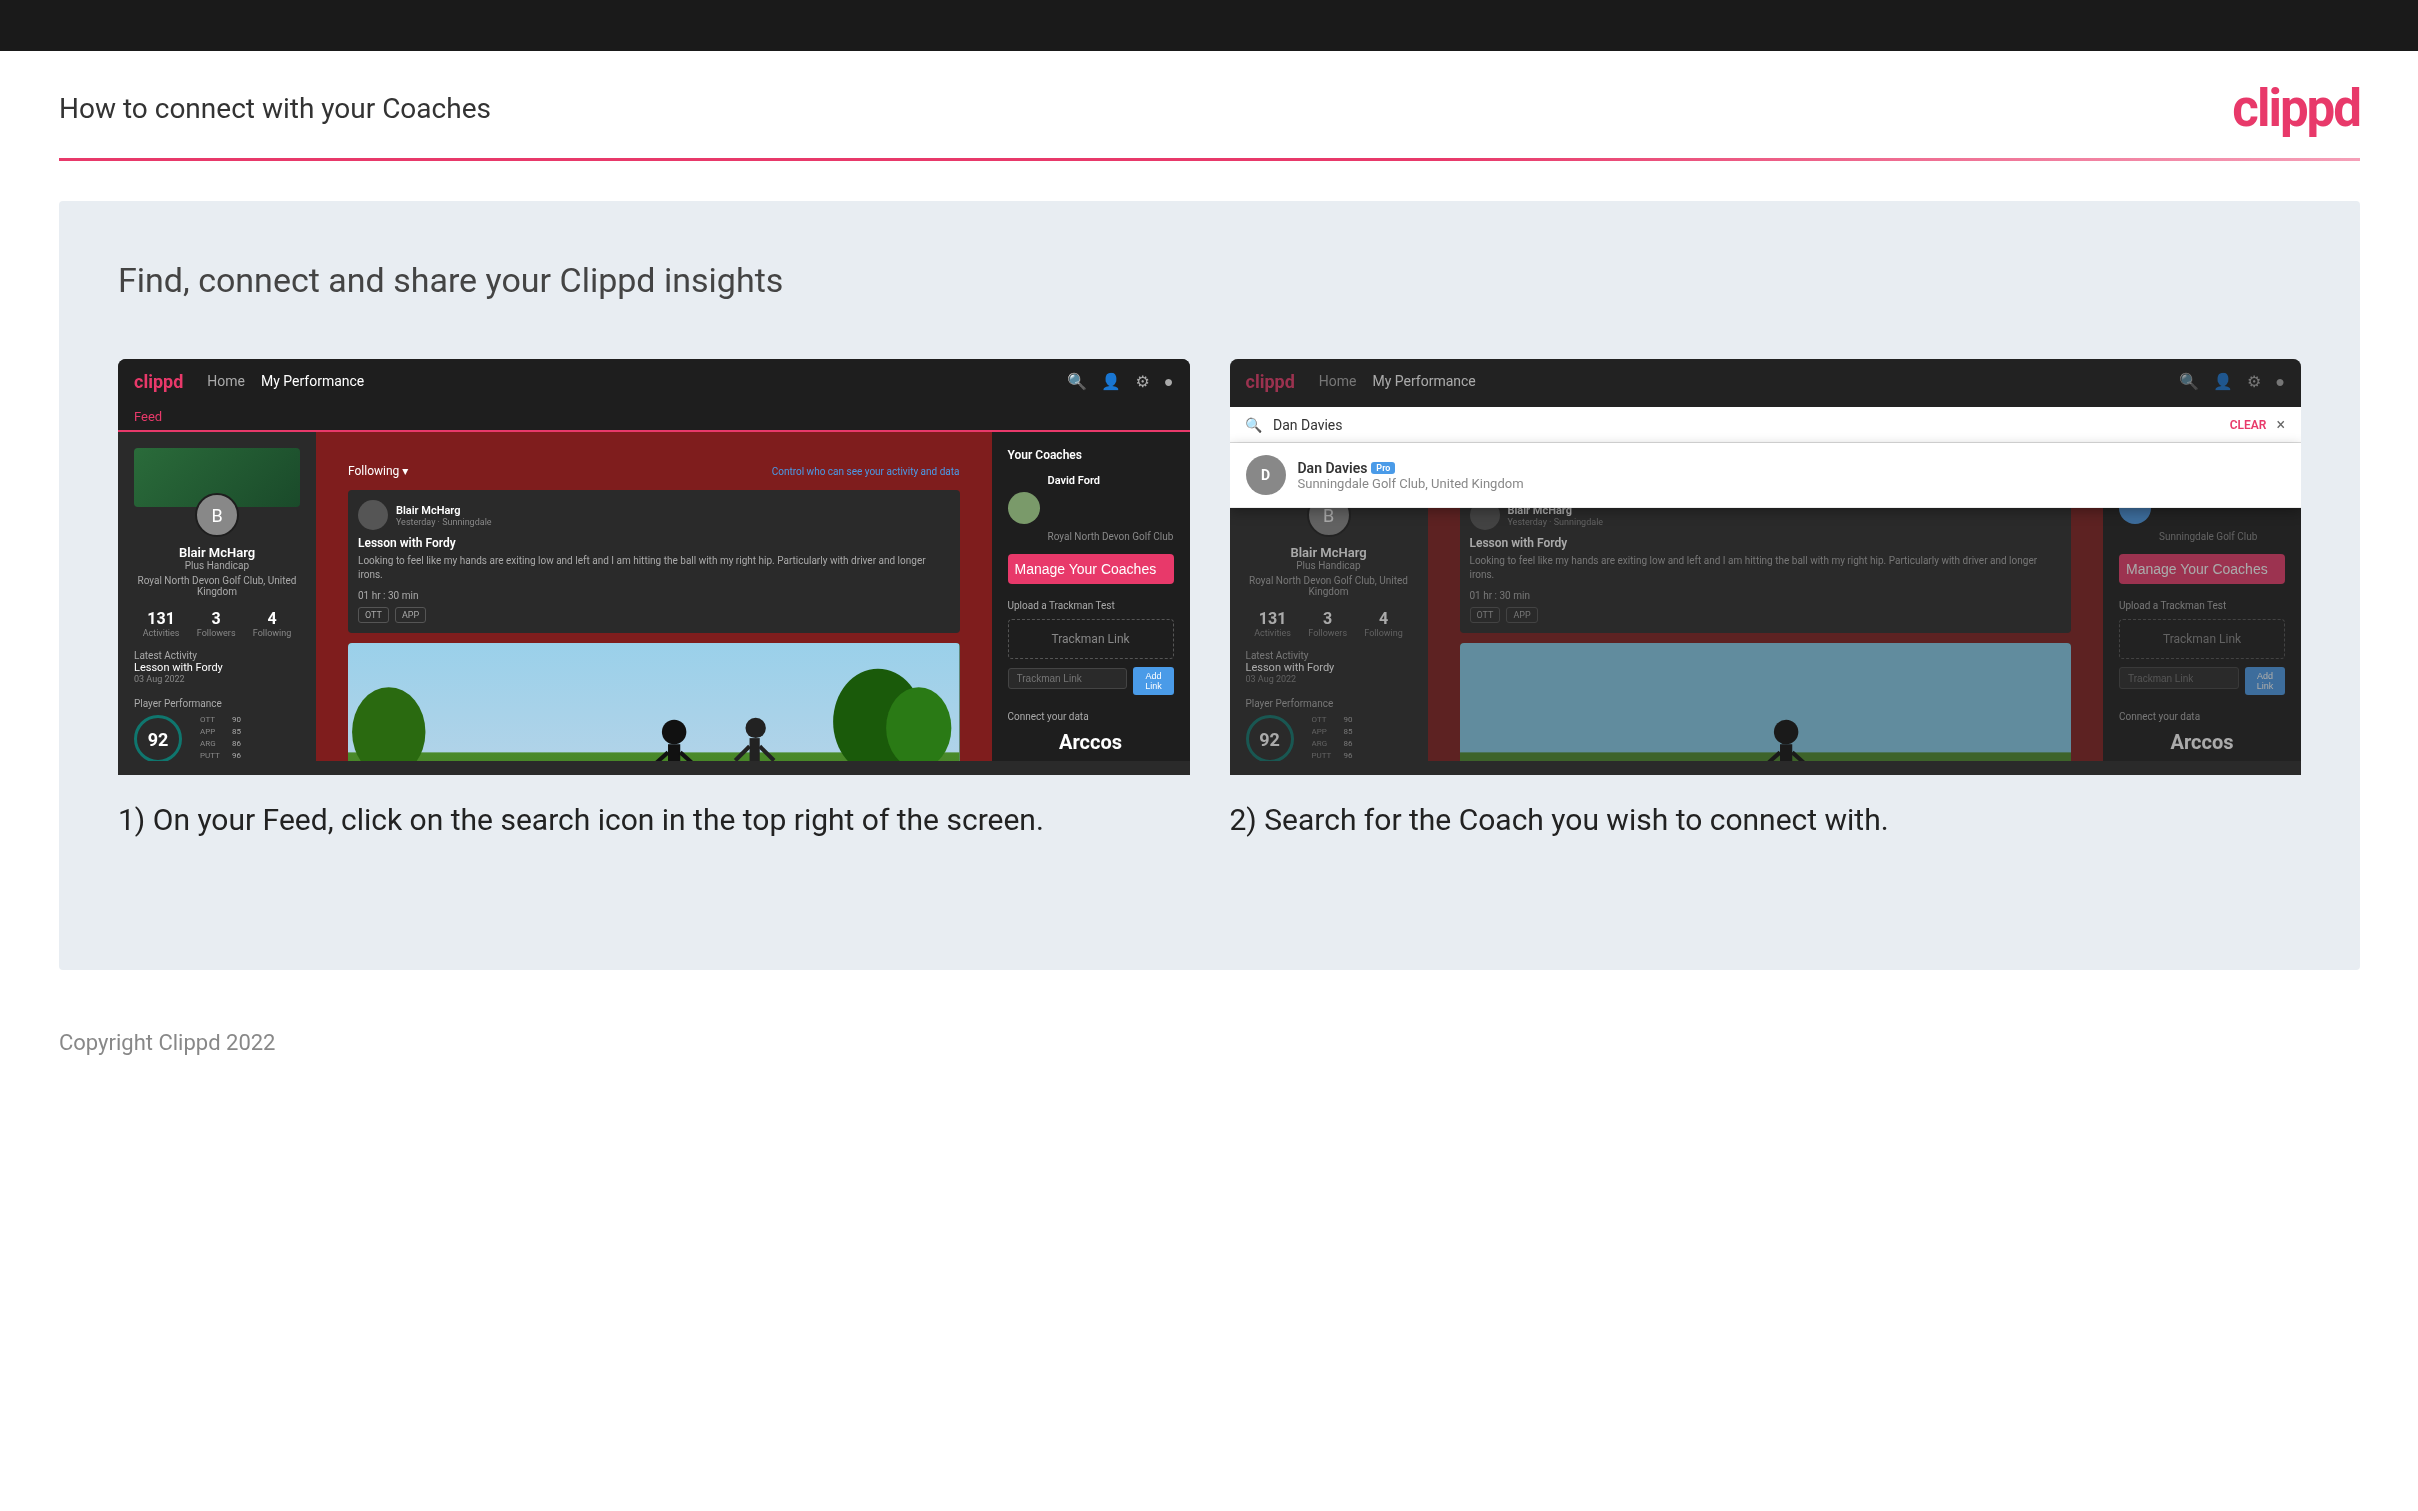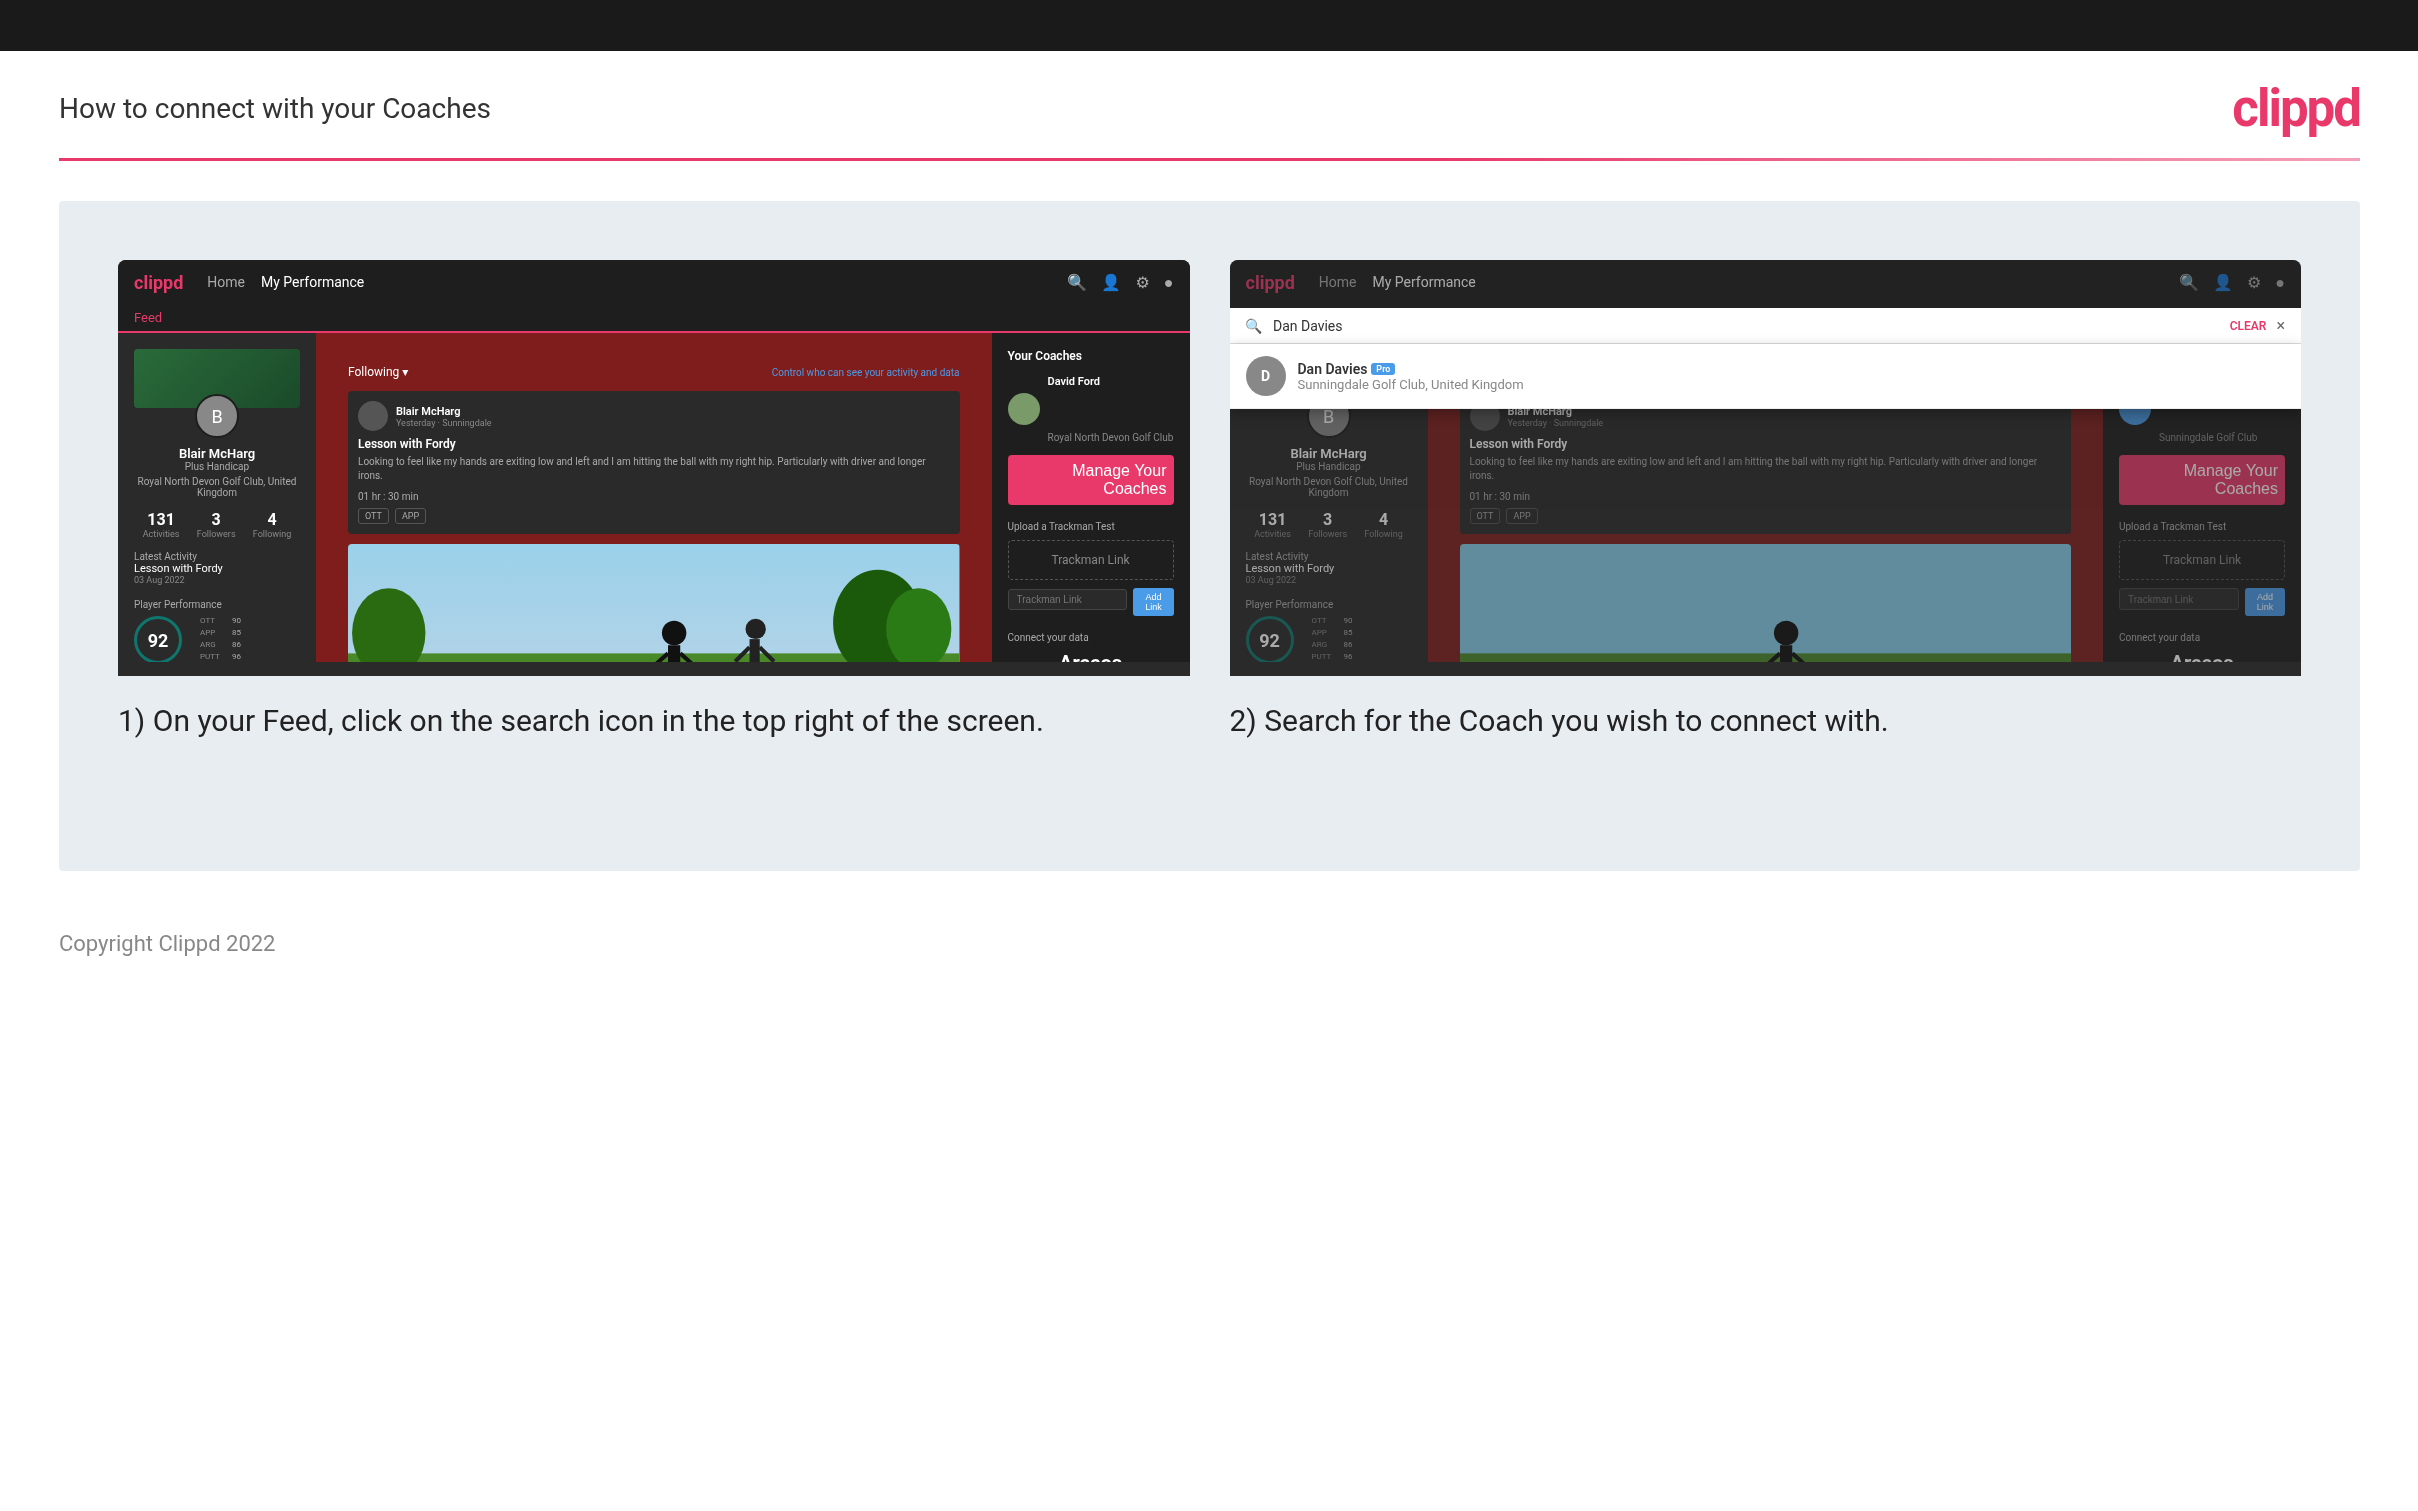--- a/index.html
+++ b/index.html
@@ -318,22 +318,22 @@
       background: #666;
       flex-shrink: 0;
     }
     .coach-name { color: #fff; font-size: 11px; font-weight: 600; }
     .coach-club { color: #888; font-size: 10px; margin-top: 44px; }
     .manage-btn {
       display: block;
       width: 100%;
       background: #e8396a;
       color: #fff;
-      font-size: 16px;
-      text-align: right;
+      font-size: 14px;
+      text-align: left;
       padding: 7px;
       border-radius: 4px;
       border: none;
       margin-bottom: 16px;
     }
     .trackman-section { margin-top: 10px; }
     .trackman-title { color: #aaa; font-size: 10px; margin-bottom: 8px; }
     .trackman-box {
       border: 1px dashed #555;
       border-radius: 4px;
@@ -451,20 +451,21 @@
 <div class="top-bar"></div>
 
 <div class="header">
   <span class="header-title">How to connect with your Coaches</span>
   <span class="logo">clippd</span>
 </div>
 
 <div class="divider"></div>
 
 <div class="main-content">
+  <p class="main-subtitle">Find, connect and share your Clippd insights</p>
 
   <div class="screenshots-row">
 
     <div class="screenshot-block">
       <div class="browser-mock">
 
         <div class="browser-nav">
           <span class="nav-logo">clippd</span>
           <span class="nav-link">Home</span>
           <span class="nav-link active">My Performance</span>

